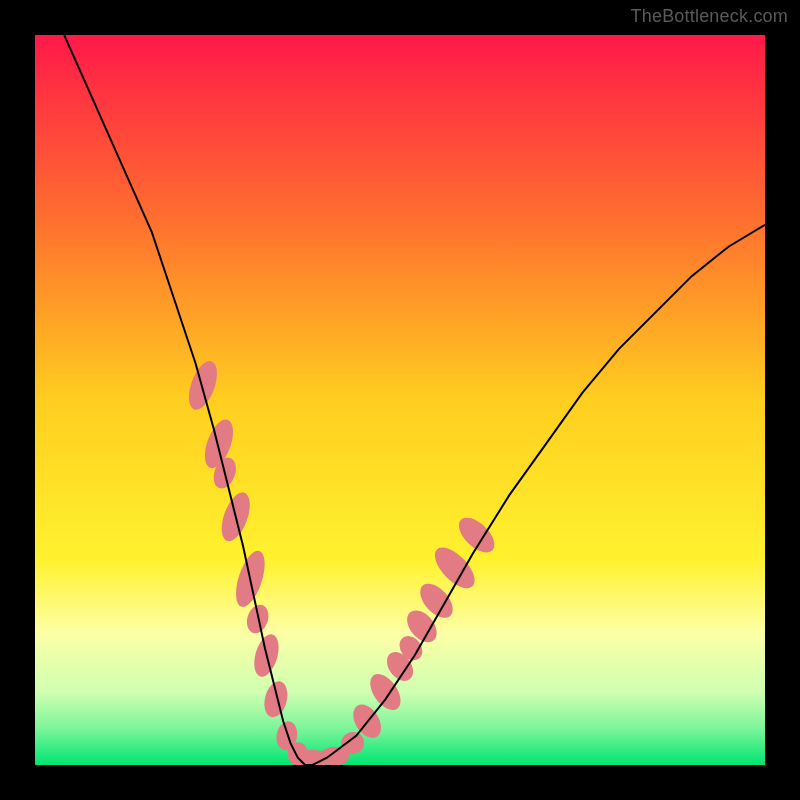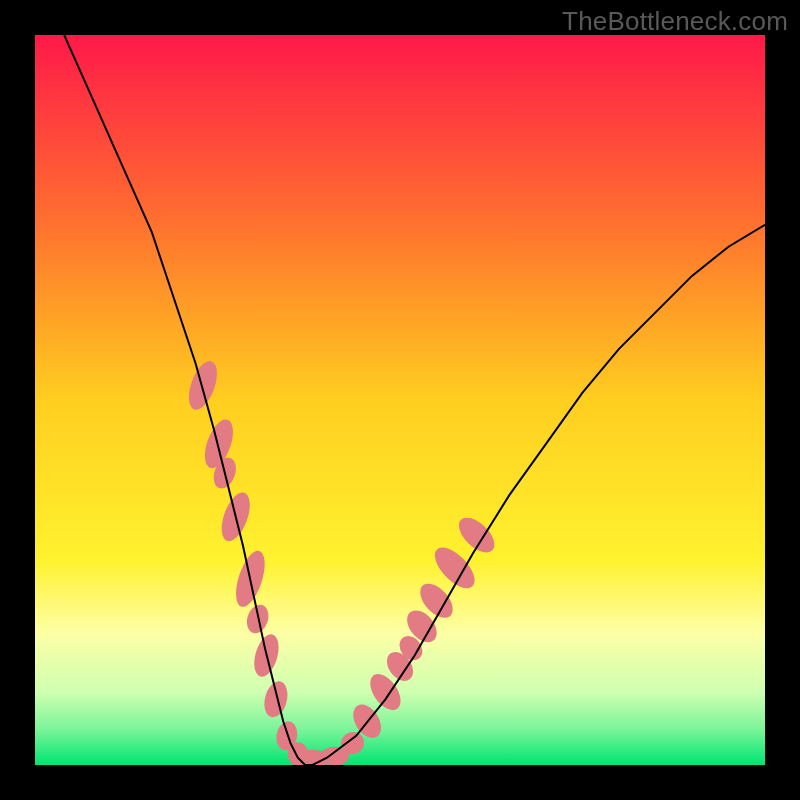--- a/index.html
+++ b/index.html
@@ -9,21 +9,21 @@
     width: 800px;
     height: 800px;
     position: relative;
     font-family: Arial, Helvetica, sans-serif;
   }
   .watermark {
     position: absolute;
     top: 6px;
     right: 12px;
     color: #595959;
-    font-size: 26px;
+    font-size: 18px;
     font-weight: 500;
     letter-spacing: 0.2px;
     z-index: 10;
   }
   .plot-frame {
     position: absolute;
     left: 35px;
     top: 35px;
     width: 730px;
     height: 730px;

